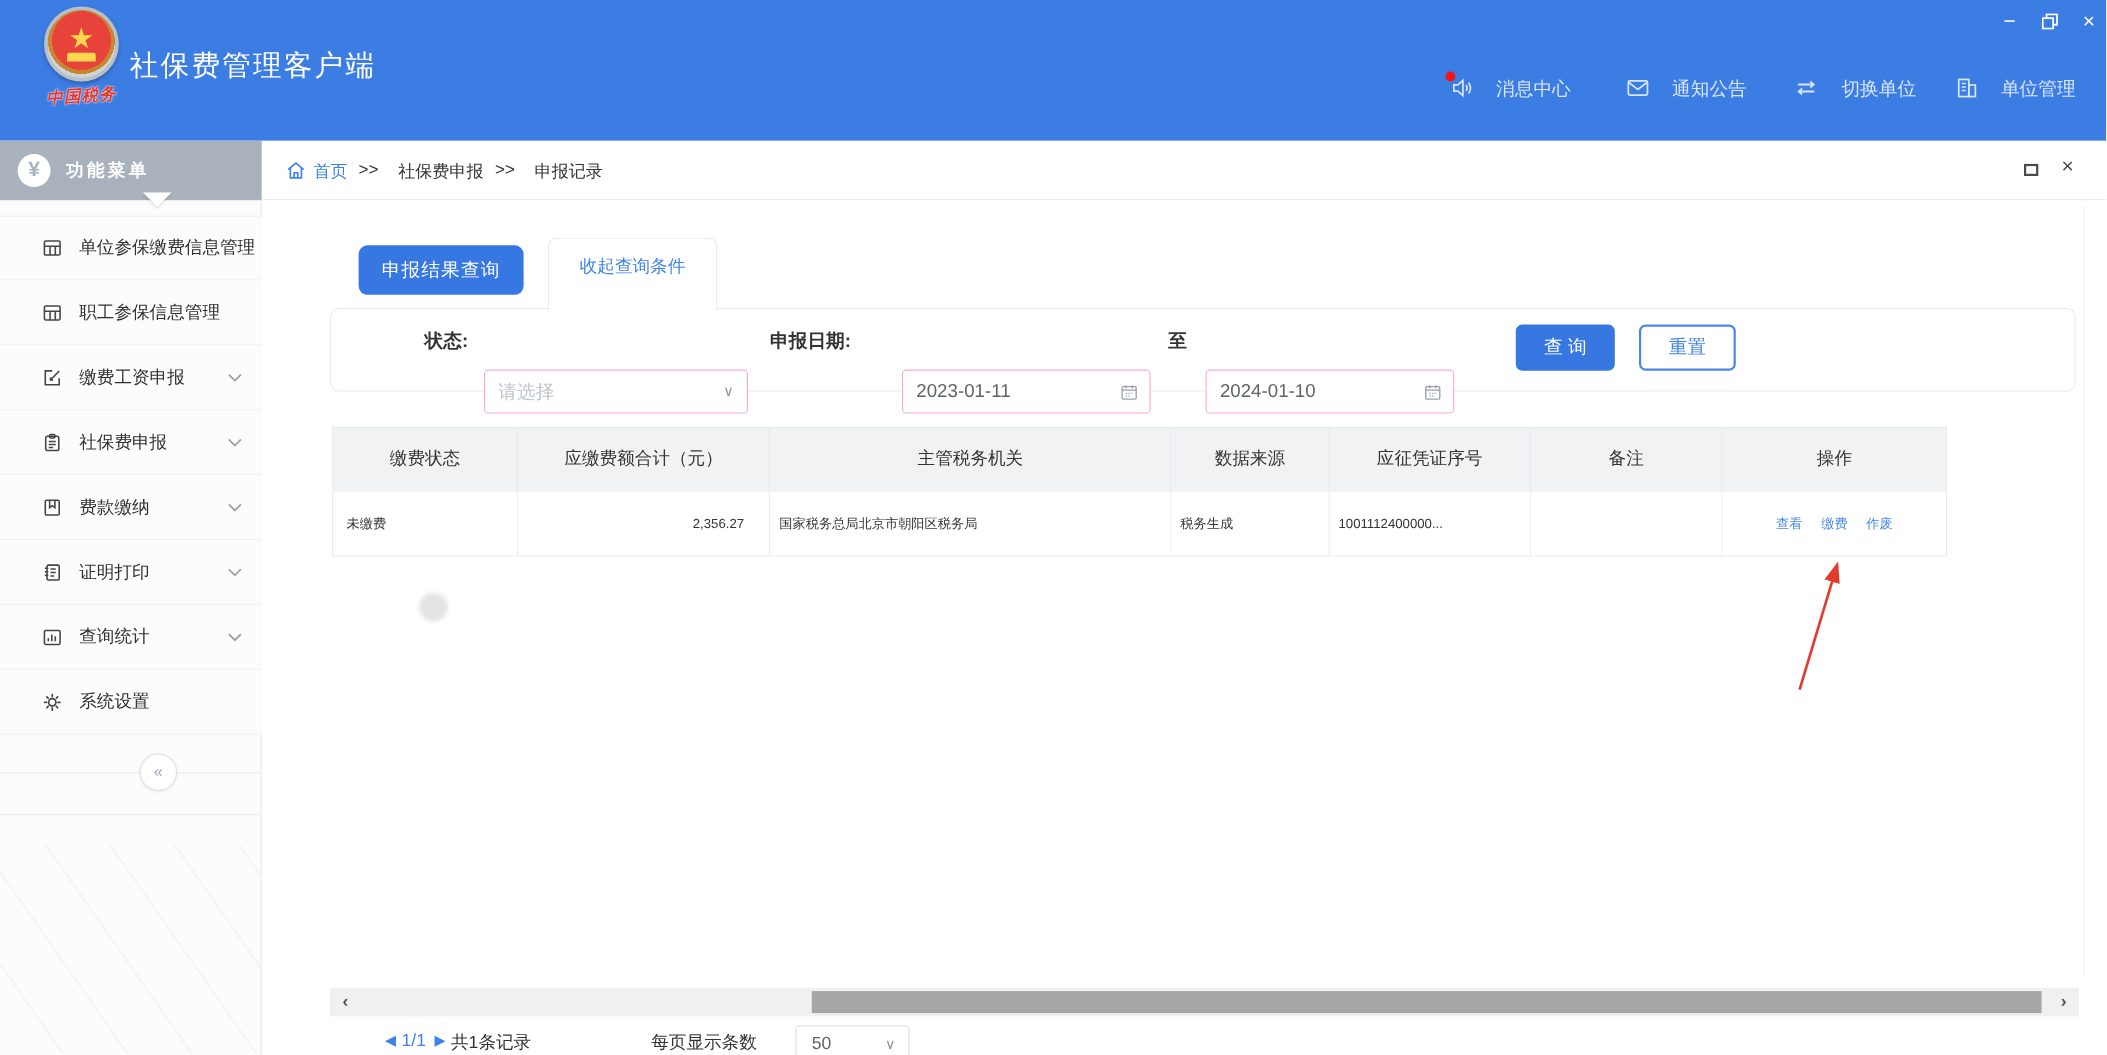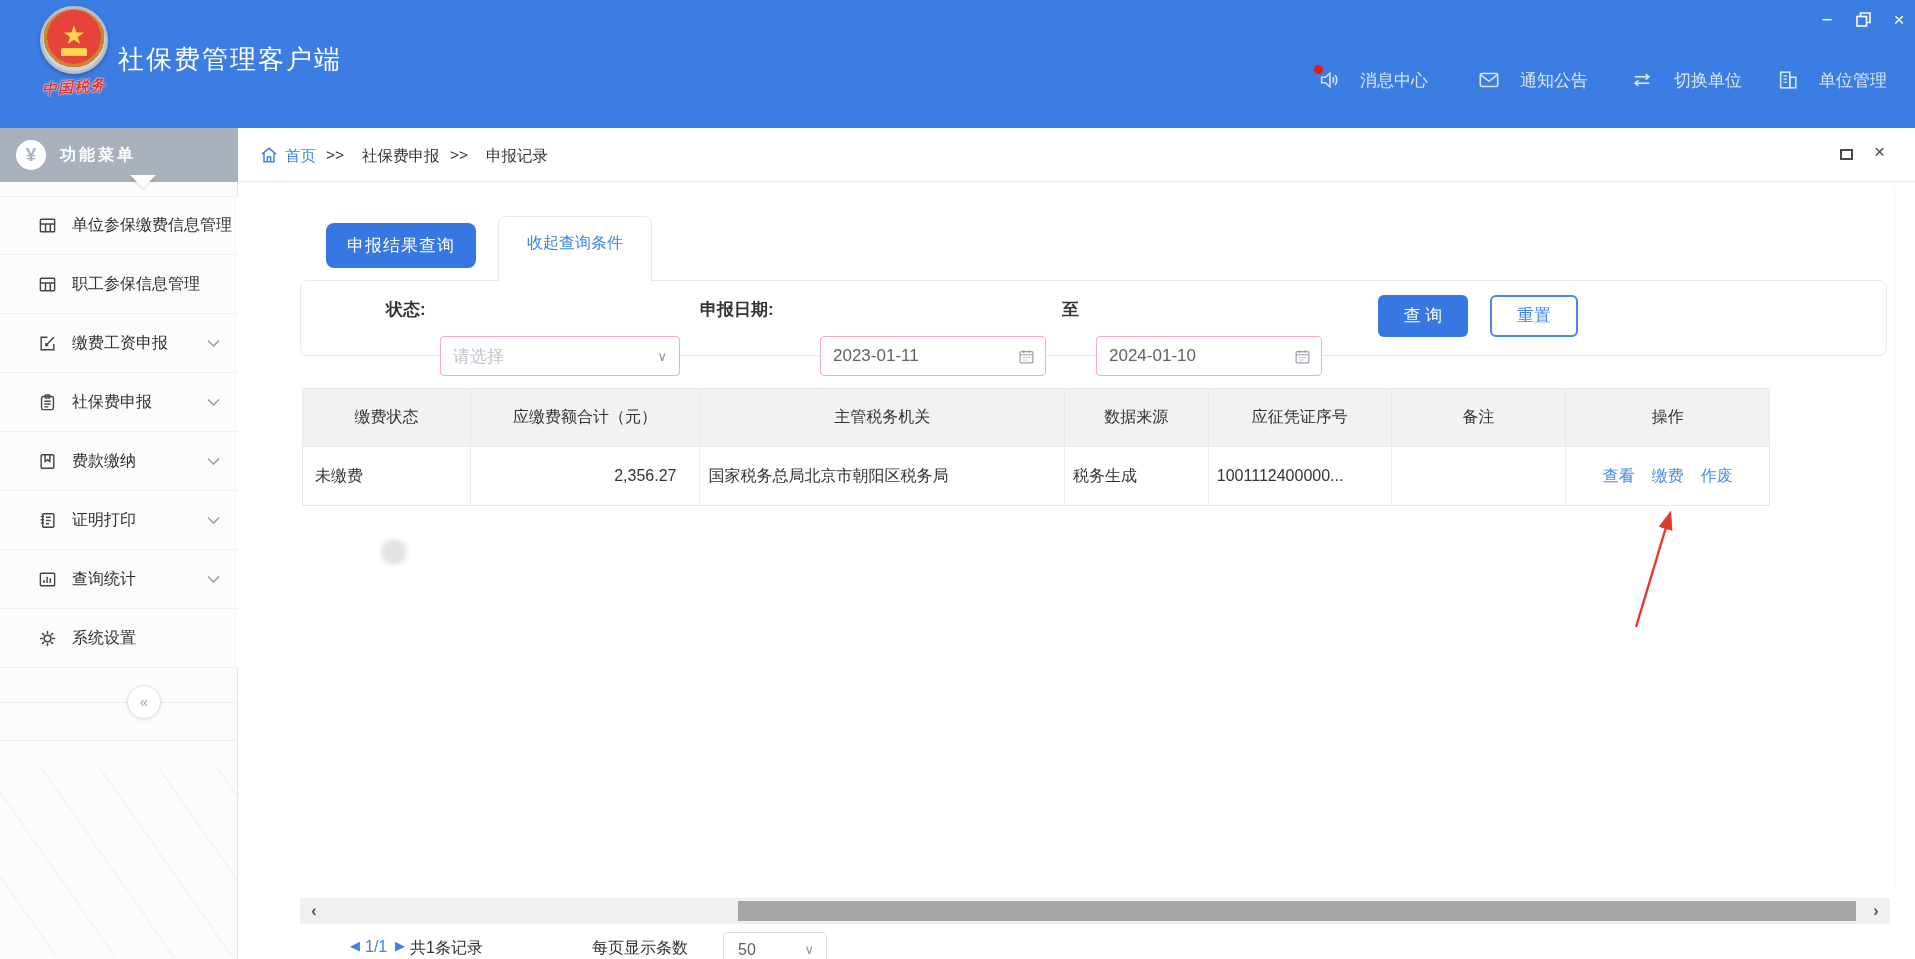--- a/index.html
+++ b/index.html
@@ -86,21 +86,21 @@
   .btn-search { position:absolute; left:1140px; top:167px; width:90px; height:42px; background:#3677e2;
     border-radius:6px; color:#fff; font-size:17px; text-align:center; line-height:42px; z-index:2; cursor:pointer; }
   .btn-reset { position:absolute; left:1252px; top:167px; width:88px; height:42px; background:#fff;
     border:2px solid #4c86e6; border-radius:6px; color:#3f83e8; font-size:17px; text-align:center; line-height:38px; z-index:2; cursor:pointer; }
 
   
   .tbl { position:absolute; left:64px; top:260px; width:1468px; border:1px solid #e6e8ec; }
   .trow { display:flex; width:100%; }
   .th { background:#f1f2f4; height:57px; display:flex; align-items:center; justify-content:center;
     font-size:16px; color:#333; border-right:1px solid #e6e8ec; }
-  .td { background:#fff; height:59px; display:flex; align-items:center; font-size:16px; color:#333;
+  .td { background:#fff; height:59px; display:flex; align-items:center; font-size:12px; color:#333;
     border-right:1px solid #ececec; border-top:1px solid #ececec; }
   .c1{width:168px;} .c2{width:230px;} .c3{width:365px;} .c4{width:144px;} .c5{width:183px;} .c6{width:175px;} .c7{width:203px; border-right:none;}
   .td.c1{padding-left:12px;} .td.c2{justify-content:flex-end;padding-right:23px;}
   .td.c3{padding-left:8px;} .td.c4{padding-left:8px;} .td.c5{padding-left:8px;}
   .td.c7{justify-content:center; gap:17px;}
   .link { color:#4b8be8; cursor:pointer; }
 
   .faint-circle { position:absolute; left:143px; top:411px; width:26px; height:26px; border-radius:50%;
     background:rgba(175,175,175,.35); filter:blur(2px); }
 

